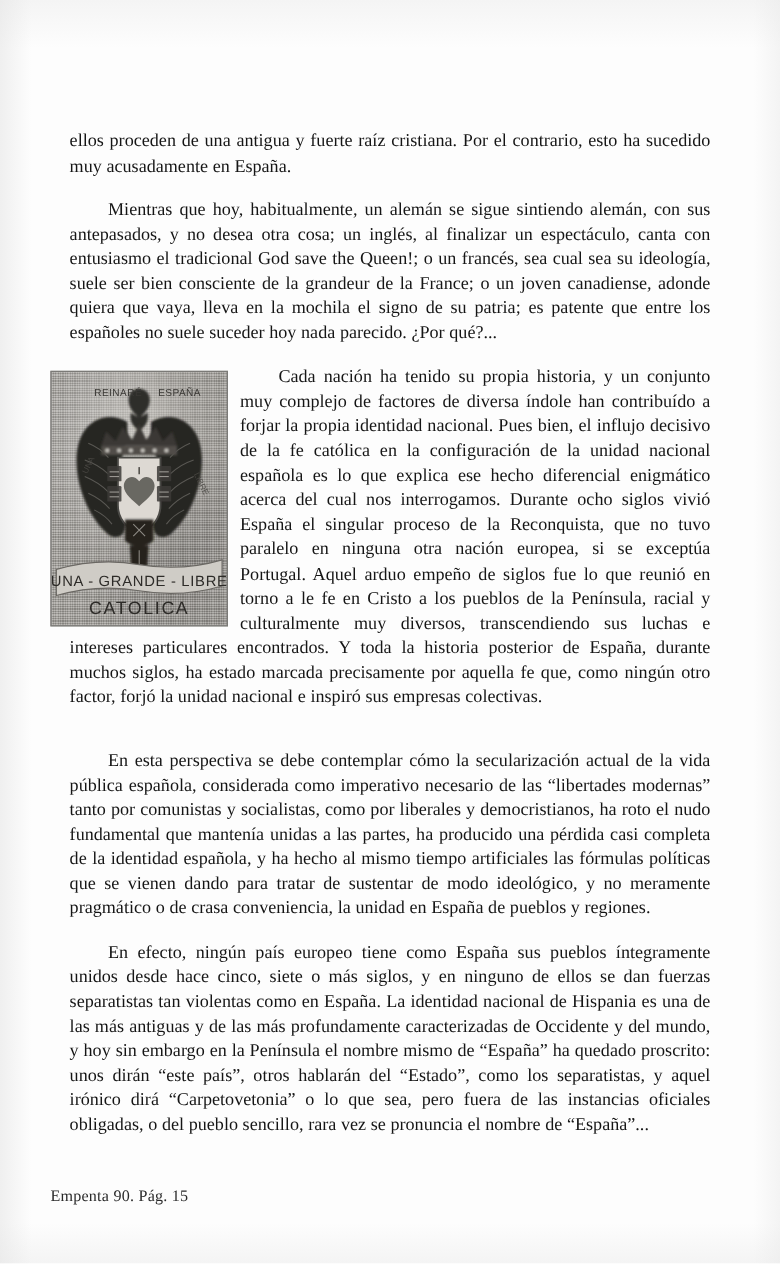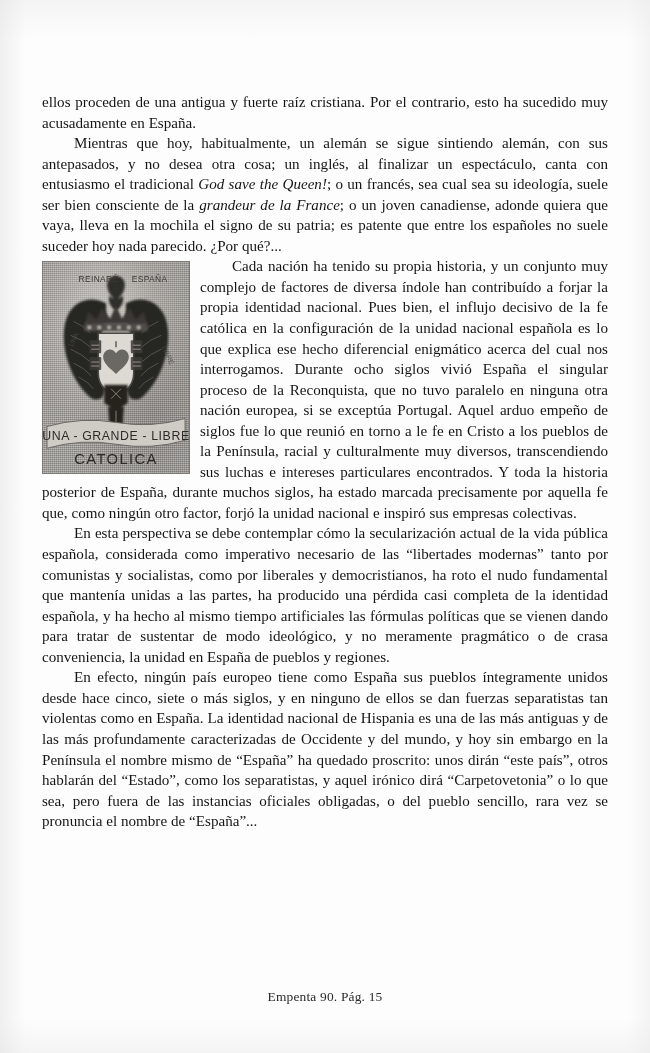--- a/index.html
+++ b/index.html
@@ -37,34 +37,34 @@
   }
 
   #text-column {
     position: absolute;
     left: 42px;
     top: 92px;
     width: 566px;
   }
 
   p.body-par {
-    margin: 0;
+    margin: 16px;
     text-align: justify;
     text-justify: inter-word;
     font-size: 15.1px;
     line-height: 20.55px;
     text-indent: 32px;
     hyphens: manual;
     word-spacing: 0.1px;
   }
   p.no-indent {
     text-indent: 0;
   }
 
-  .italic { font-style: italic; }
+  .italic { }
 
   
   #emblem-figure {
     float: left;
     width: 148px;
     height: 213px;
     margin: 5px 10px 2px 0px;
     position: relative;
     shape-outside: margin-box;
   }
@@ -95,21 +95,21 @@
     inset: 0;
     width: 100%;
     height: 100%;
   }
 
   #footer-note {
     position: absolute;
     left: 42px;
     top: 989px;
     width: 566px;
-    text-align: center;
+    text-align: left;
     font-size: 13.4px;
     color: #2a2a2a;
     letter-spacing: 0.2px;
   }
 
   .clearfix::after { content: ""; display: block; clear: both; }
 </style>
 </head>
 <body>
 

